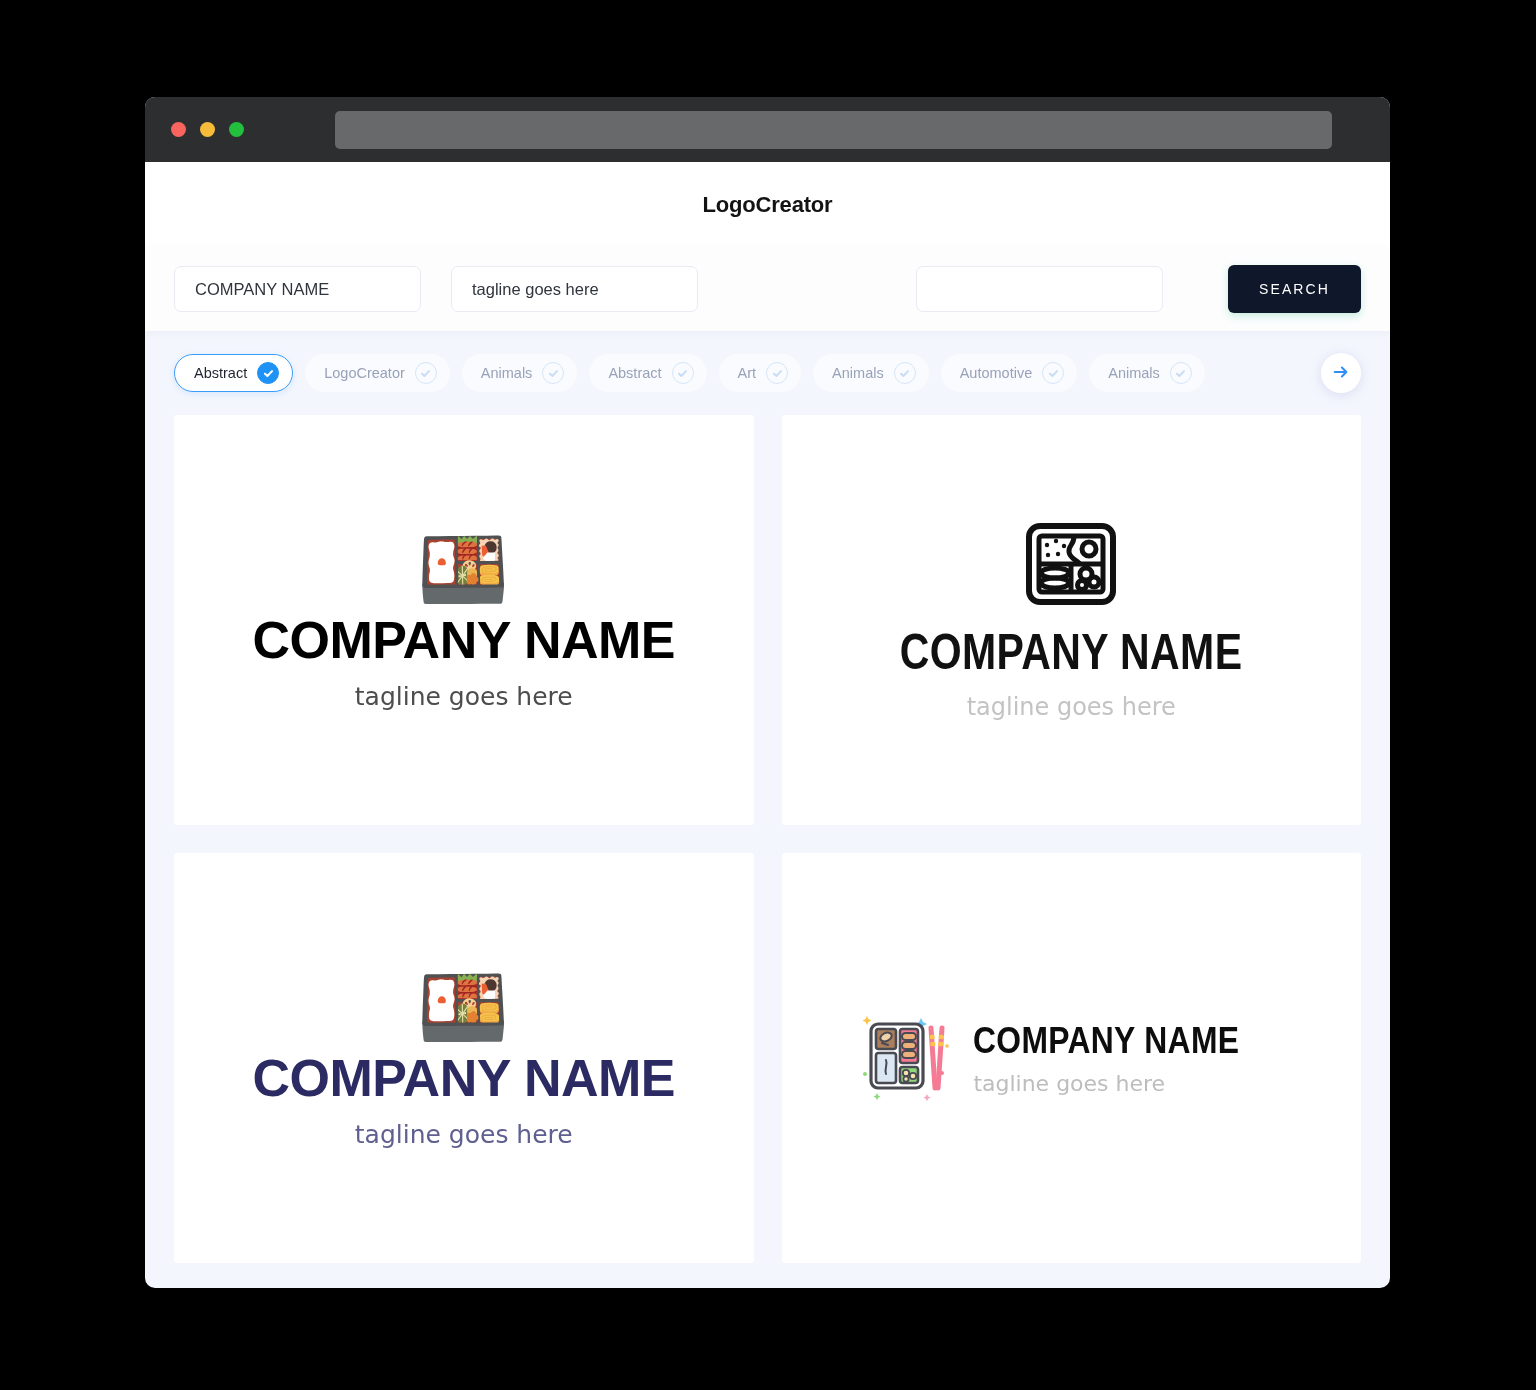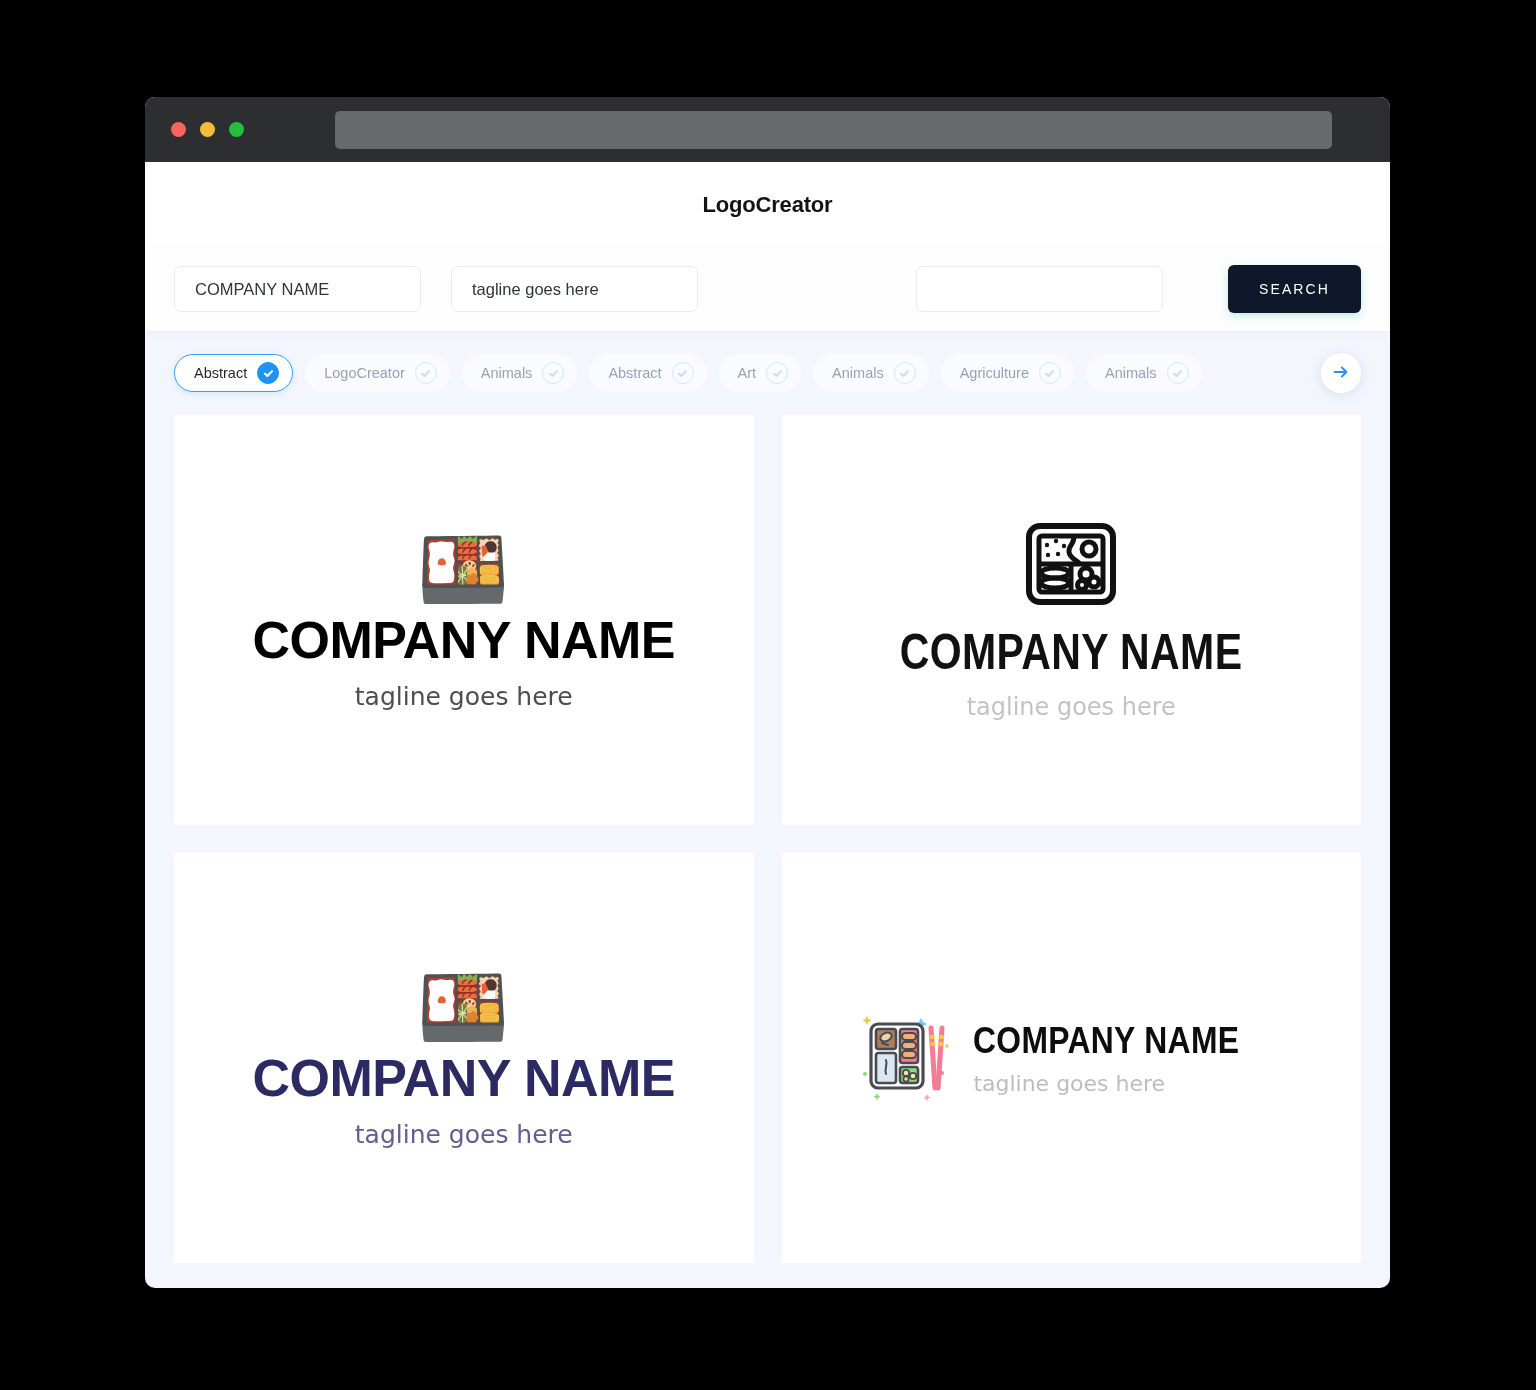--- a/index.html
+++ b/index.html
@@ -291,21 +291,21 @@
       </div>
       <div class="chip">
         <span>Animals</span>
         <span class="check-icon">
           <svg viewBox="0 0 14 14">
             <path d="M2.5 7.2 L5.6 10.2 L11.5 4"></path>
           </svg>
         </span>
       </div>
       <div class="chip">
-        <span>Agriculture</span>
+        <span>Automotive</span>
         <span class="check-icon">
           <svg viewBox="0 0 14 14">
             <path d="M2.5 7.2 L5.6 10.2 L11.5 4"></path>
           </svg>
         </span>
       </div>
       <div class="chip">
         <span>Animals</span>
         <span class="check-icon">
           <svg viewBox="0 0 14 14">

